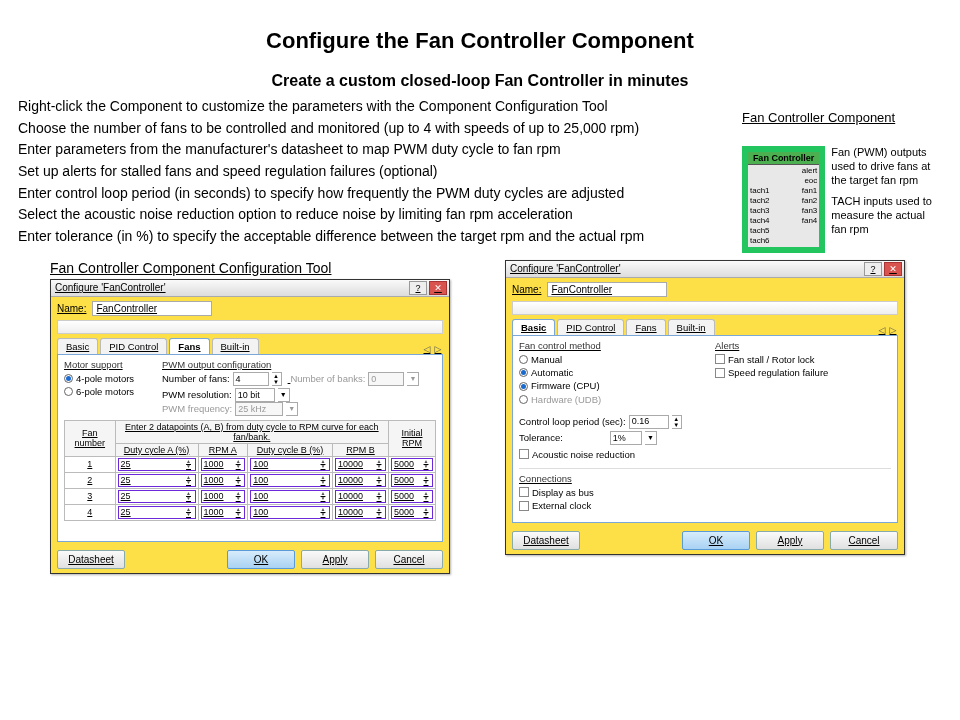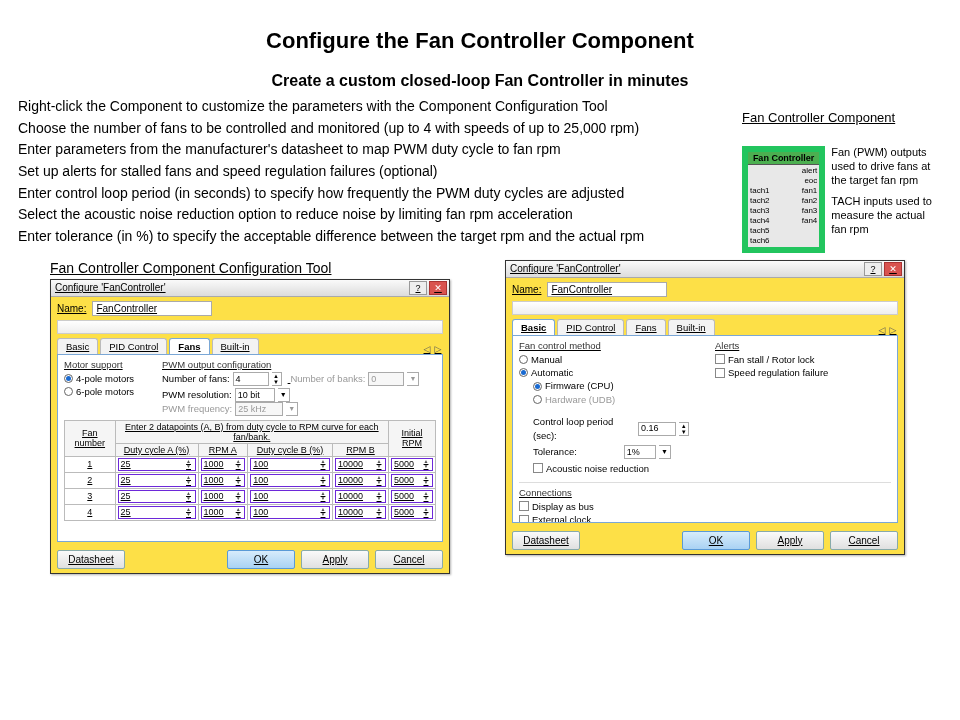--- a/index.html
+++ b/index.html
@@ -231,21 +231,21 @@
   .cell-input {
     display:flex; align-items:center; justify-content:space-between;
     border:1px solid #6d28d9; background:#fff; height:13px; padding:0 2px;
   }
   .mini-spin {
     width:8px; display:flex; flex-direction:column; font-size:5px; line-height:1;
     color:#555;
   }
   .cols2 { display:flex; gap:20px; }
   .colA { flex:1; }
-  .sub { margin-left:14px; font-size:9px; line-height:1.5; }
+  .sub { margin-left:0; font-size:9px; line-height:1.5; }
   .gray { color:#999; }
   hr.sep { border:none; border-top:1px solid #ddd; margin:4px 0; }
 </style>
 </head>
 <body>
 
 <div class="page-title">Configure the Fan Controller Component</div>
 
 <div class="intro">
   <div class="intro-heading">Create a custom closed-loop Fan Controller in minutes</div>

